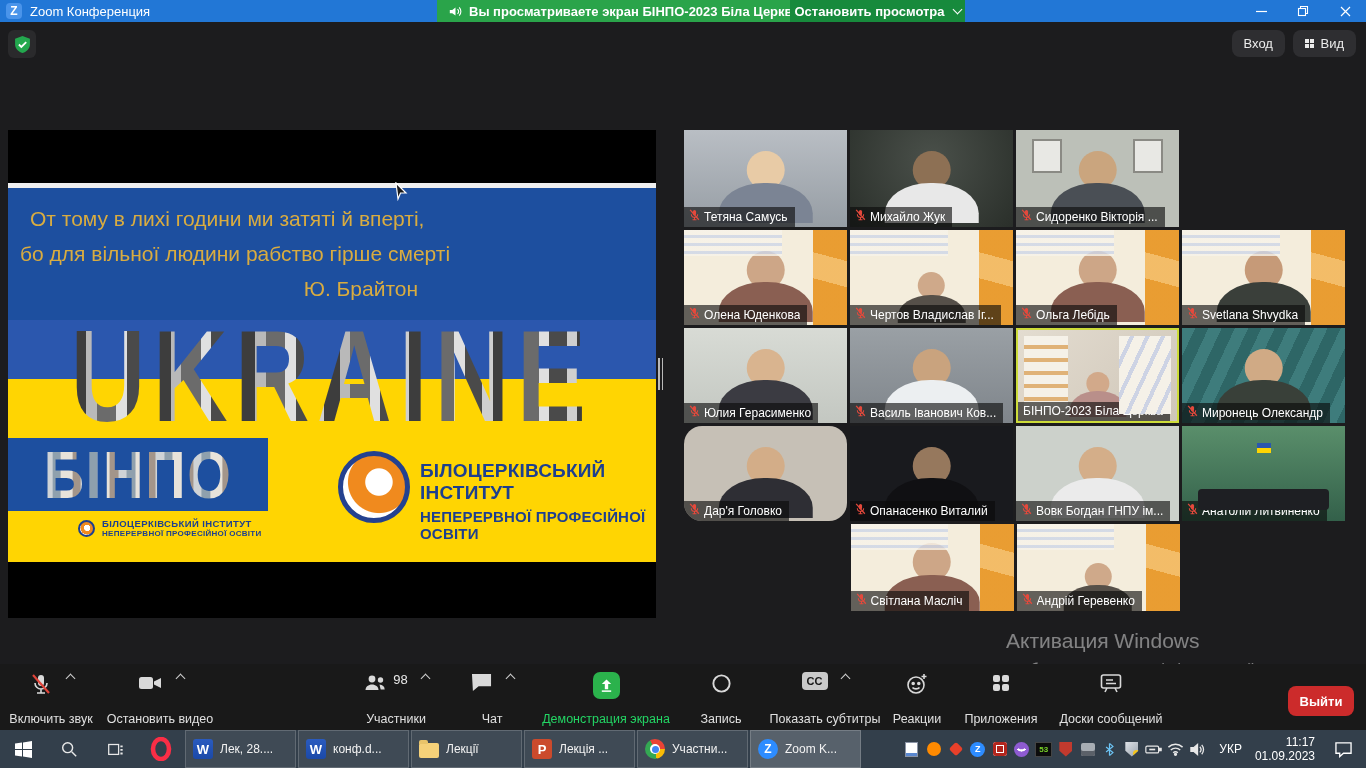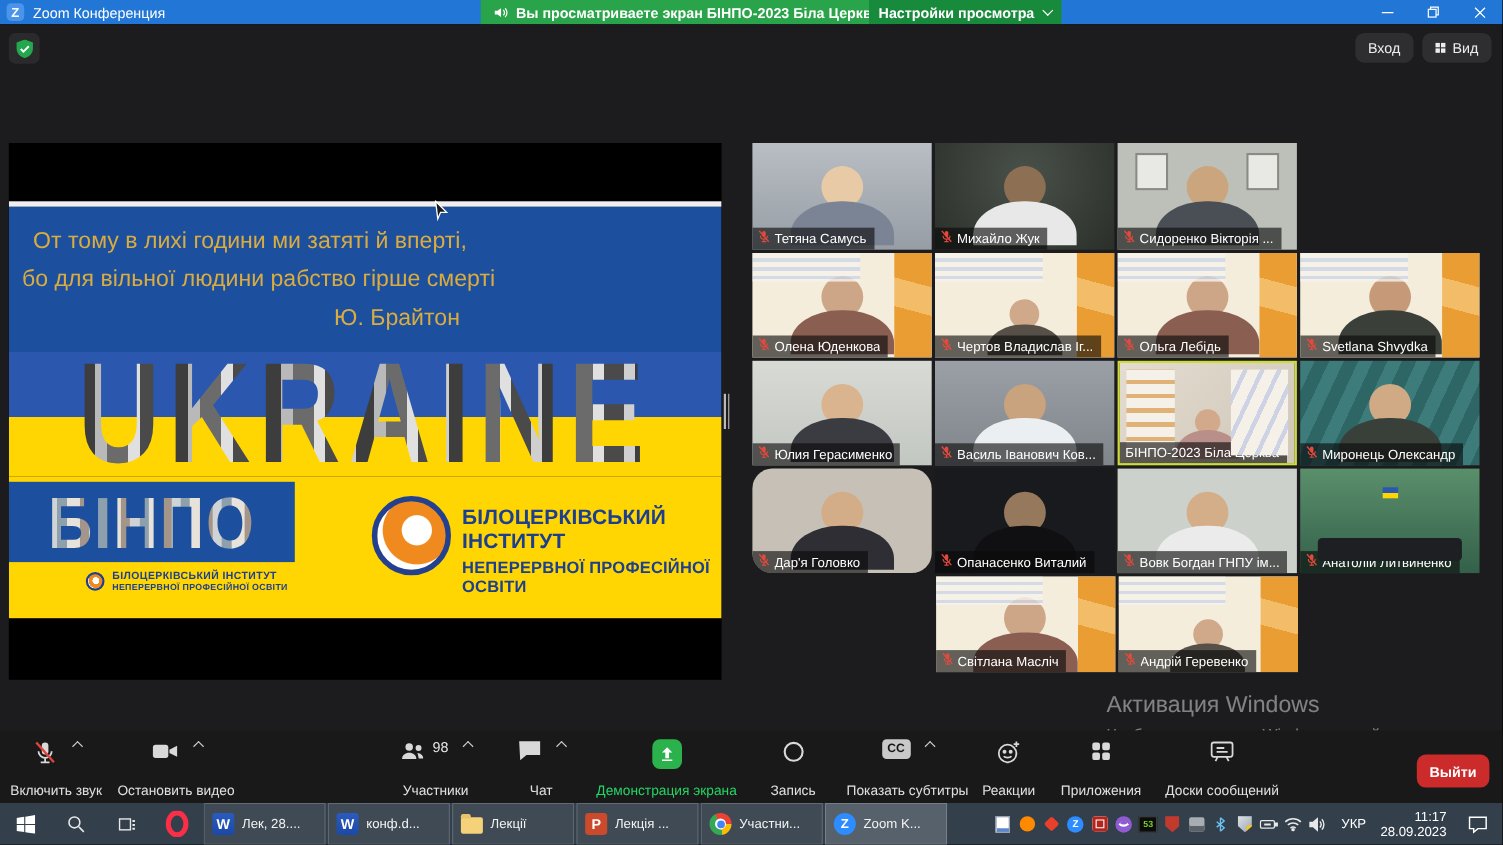--- a/index.html
+++ b/index.html
@@ -190,21 +190,21 @@
     <span class="zlogo">Z</span>
     <span class="wtitle">Zoom Конференция</span>
     <div class="banner">
       <svg width="13" height="13" viewBox="0 0 16 16">
           <path d="M1 6v4h3l4 3V3L4 6z" fill="#fff"></path>
           <path d="M10.5 5a4 4 0 0 1 0 6M12.5 3a7 7 0 0 1 0 10" stroke="#fff" stroke-width="1.4" fill="none"></path>
         </svg>
       <span>Вы просматриваете экран БІНПО-2023 Біла Церква</span>
     </div>
     <div class="banner-settings">
-      <span>Настройки просмотра</span>
+      <span>Остановить просмотра</span>
         <span class="chev"></span>
     </div>
     <div class="wctrls">
       <span class="wbtn">
           <svg width="11" height="11" viewBox="0 0 11 11">
             <line x1="0" y1="5.5" x2="11" y2="5.5" stroke="#fff" stroke-width="1.2"></line>
           </svg>
         </span>
       <span class="wbtn">
           <svg width="12" height="12" viewBox="0 0 12 12" fill="none" stroke="#fff" stroke-width="1.1">
@@ -740,21 +740,21 @@
           <span class="tico">
             <svg width="17" height="15" viewBox="0 0 18 16" fill="none" stroke="#e8e8e8" stroke-width="1.4">
               <path d="M2 6v4h3l4 3.5v-11L5 6z" fill="#e8e8e8"></path>
               <path d="M11.5 5a4.5 4.5 0 0 1 0 6M13.5 3a7.5 7.5 0 0 1 0 10"></path>
             </svg>
           </span>
         </span>
       <span class="tlang">УКР</span>
       <span class="tclock">
         <div>11:17</div>
-        <div>28.09.2023</div>
+        <div>01.09.2023</div>
       </span>
       <span class="tnotif">
         <svg width="19" height="17" viewBox="0 0 20 18" fill="none" stroke="#fff" stroke-width="1.4">
             <path d="M2 2h16v11h-8l-4 3.5V13H2z"></path>
           </svg>
       </span>
     </div>
   </div>
 </div>
 

